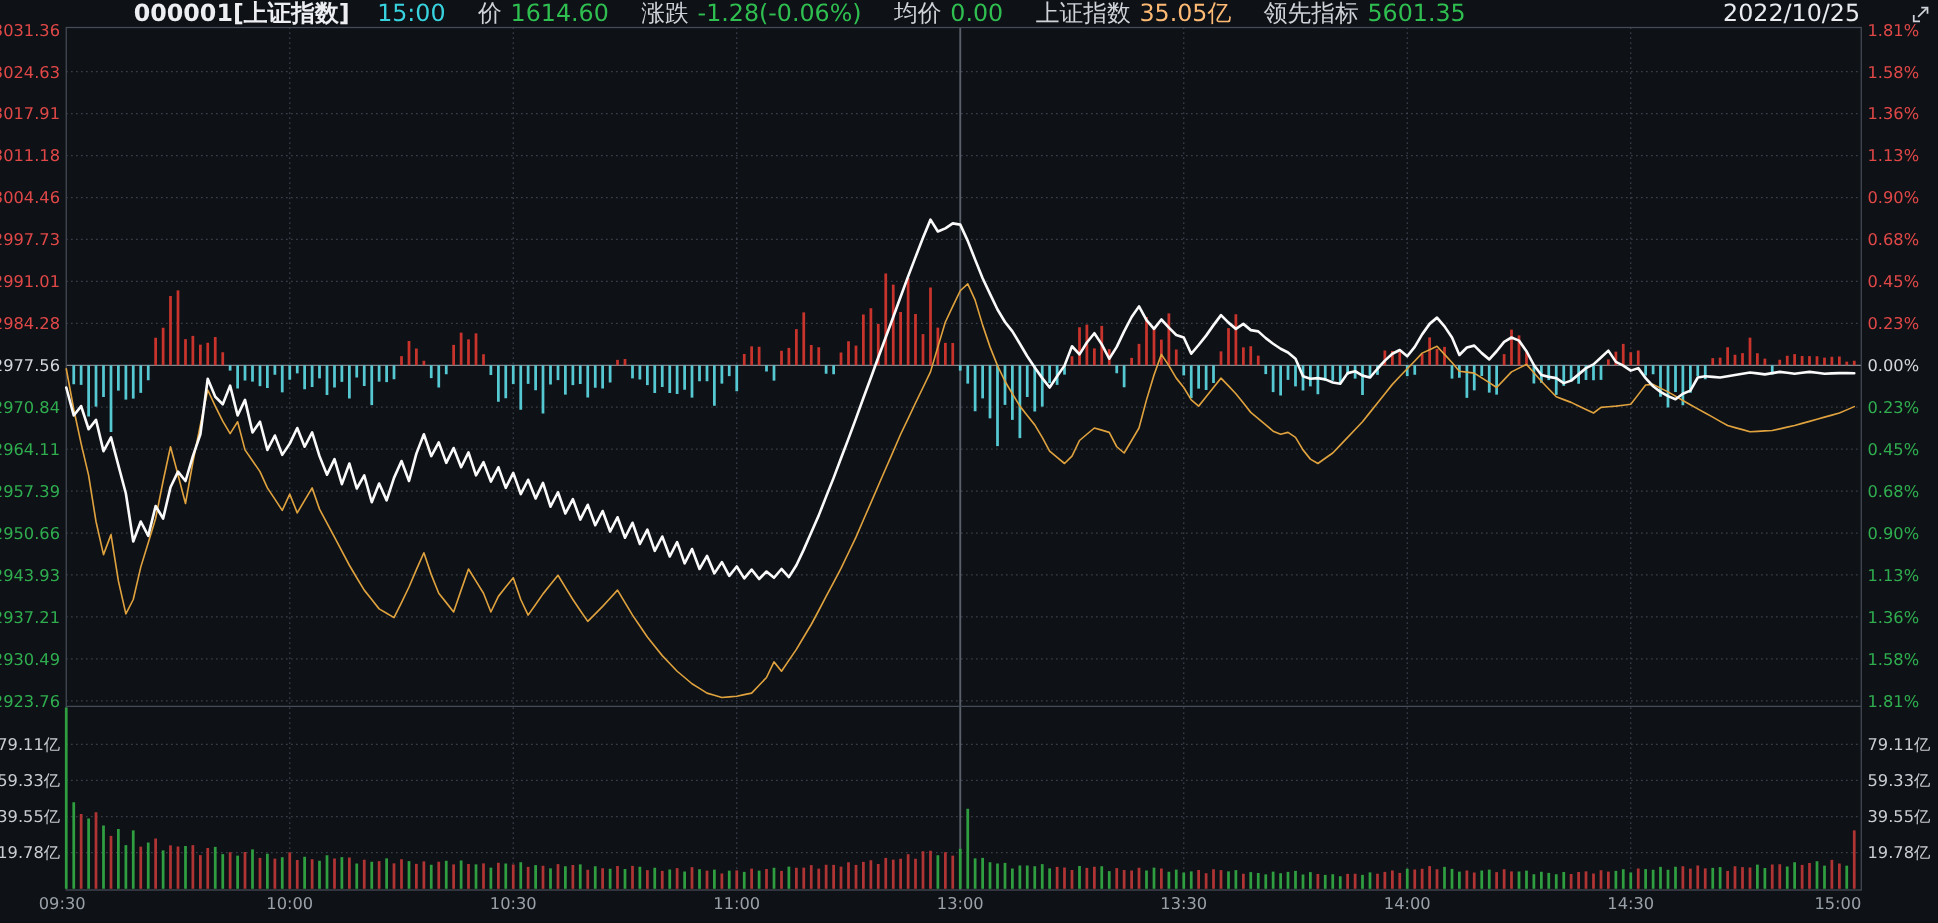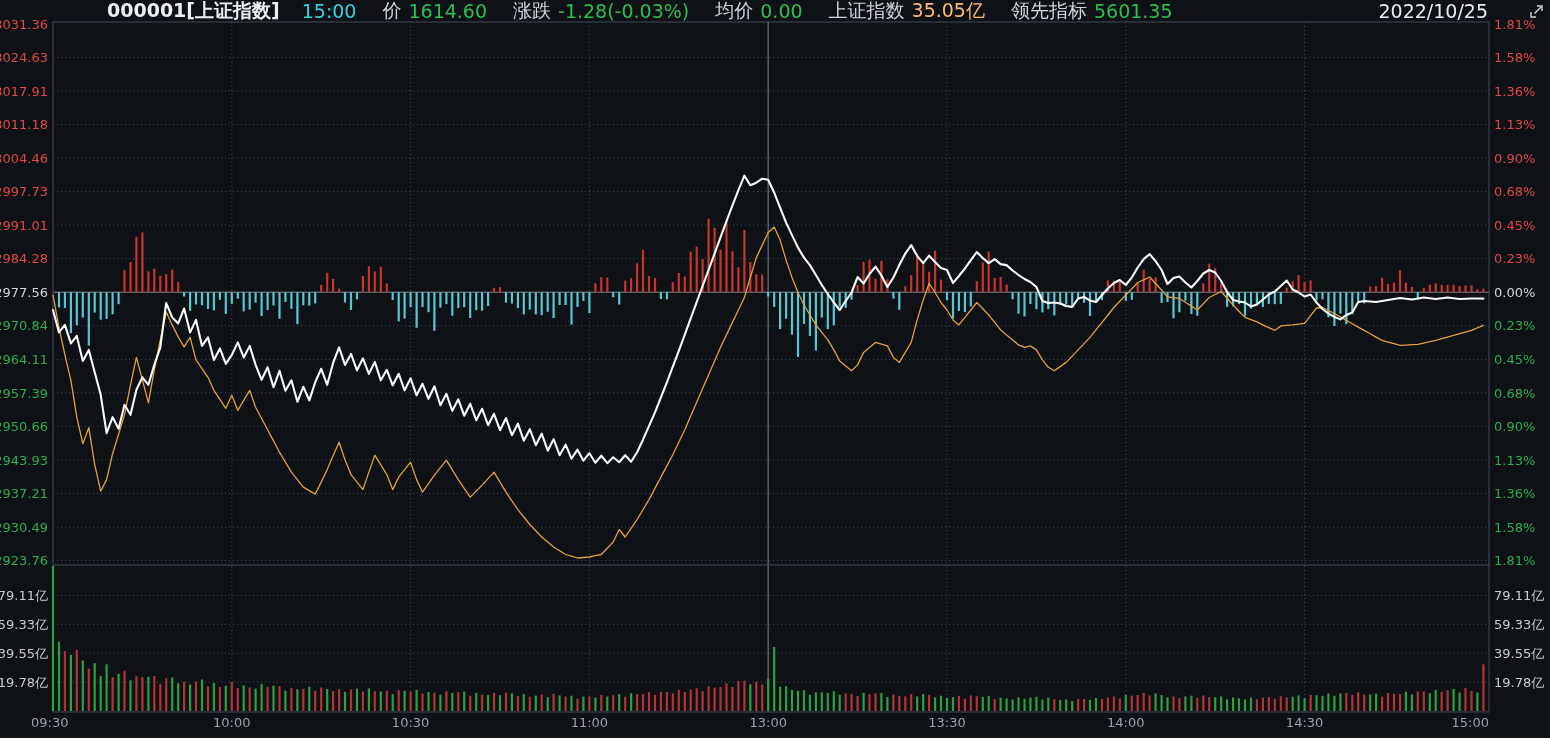--- a/index.html
+++ b/index.html
@@ -23,21 +23,21 @@
 <div id="app">
   <div id="topbar">
     <span class="sym">000001[上证指数]</span>
     <span class="tcyan">15:00</span>
     <span class="grp">
         <span class="lbl">价</span>
         <span class="vgreen">1614.60</span>
       </span>
     <span class="grp">
         <span class="lbl">涨跌</span>
-        <span class="vgreen">-1.28(-0.03%)</span>
+        <span class="vgreen">-1.28(-0.06%)</span>
       </span>
     <span class="grp">
         <span class="lbl">均价</span>
         <span class="vgreen">0.00</span>
       </span>
     <span class="grp">
         <span class="lbl">上证指数</span>
         <span class="vwhite">35.05亿</span>
       </span>
     <span class="grp">

